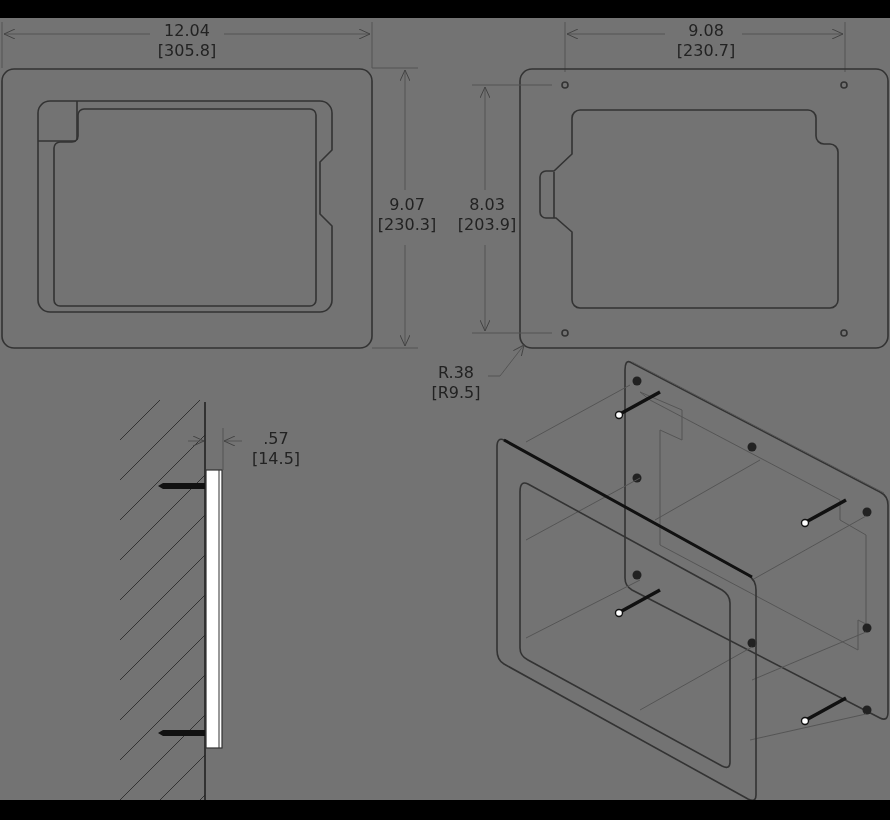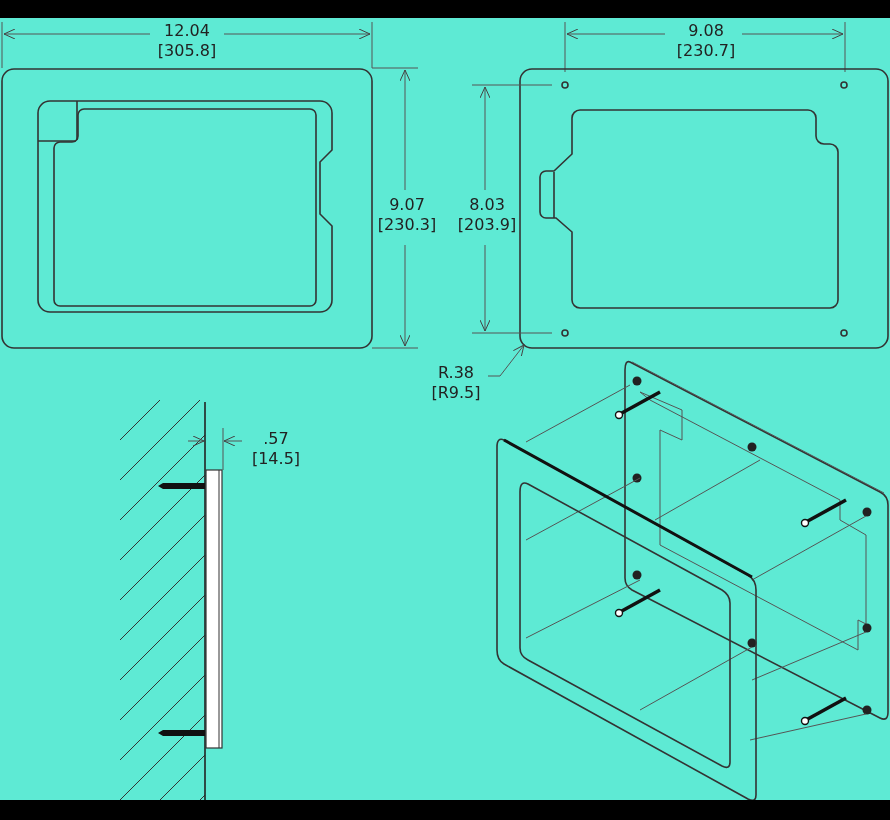--- a/index.html
+++ b/index.html
@@ -1,17 +1,17 @@
 <!DOCTYPE html>
 <html><head>
 <meta charset="utf-8">
 <style>
   html,body{margin:0;padding:0;background:#000;}
   #stage{position:relative;width:890px;height:820px;background:#000;overflow:hidden;}
-  #sheet{position:absolute;left:0;top:18px;width:890px;height:782px;background:#5eead4;}
+  #sheet{position:absolute;left:0;top:18px;width:890px;height:782px;background:#737373;}
   svg{position:absolute;left:0;top:0;}
   .dim{font-family:"DejaVu Sans",sans-serif;font-size:16px;fill:#222;}
   .ln{stroke:#333;fill:none;stroke-width:1.6;}
   .thin{stroke:#555;fill:none;stroke-width:1;}
   .hatch{stroke:#333;stroke-width:1;}
 </style>
 </head>
 <body>
 
 <div id="stage">

